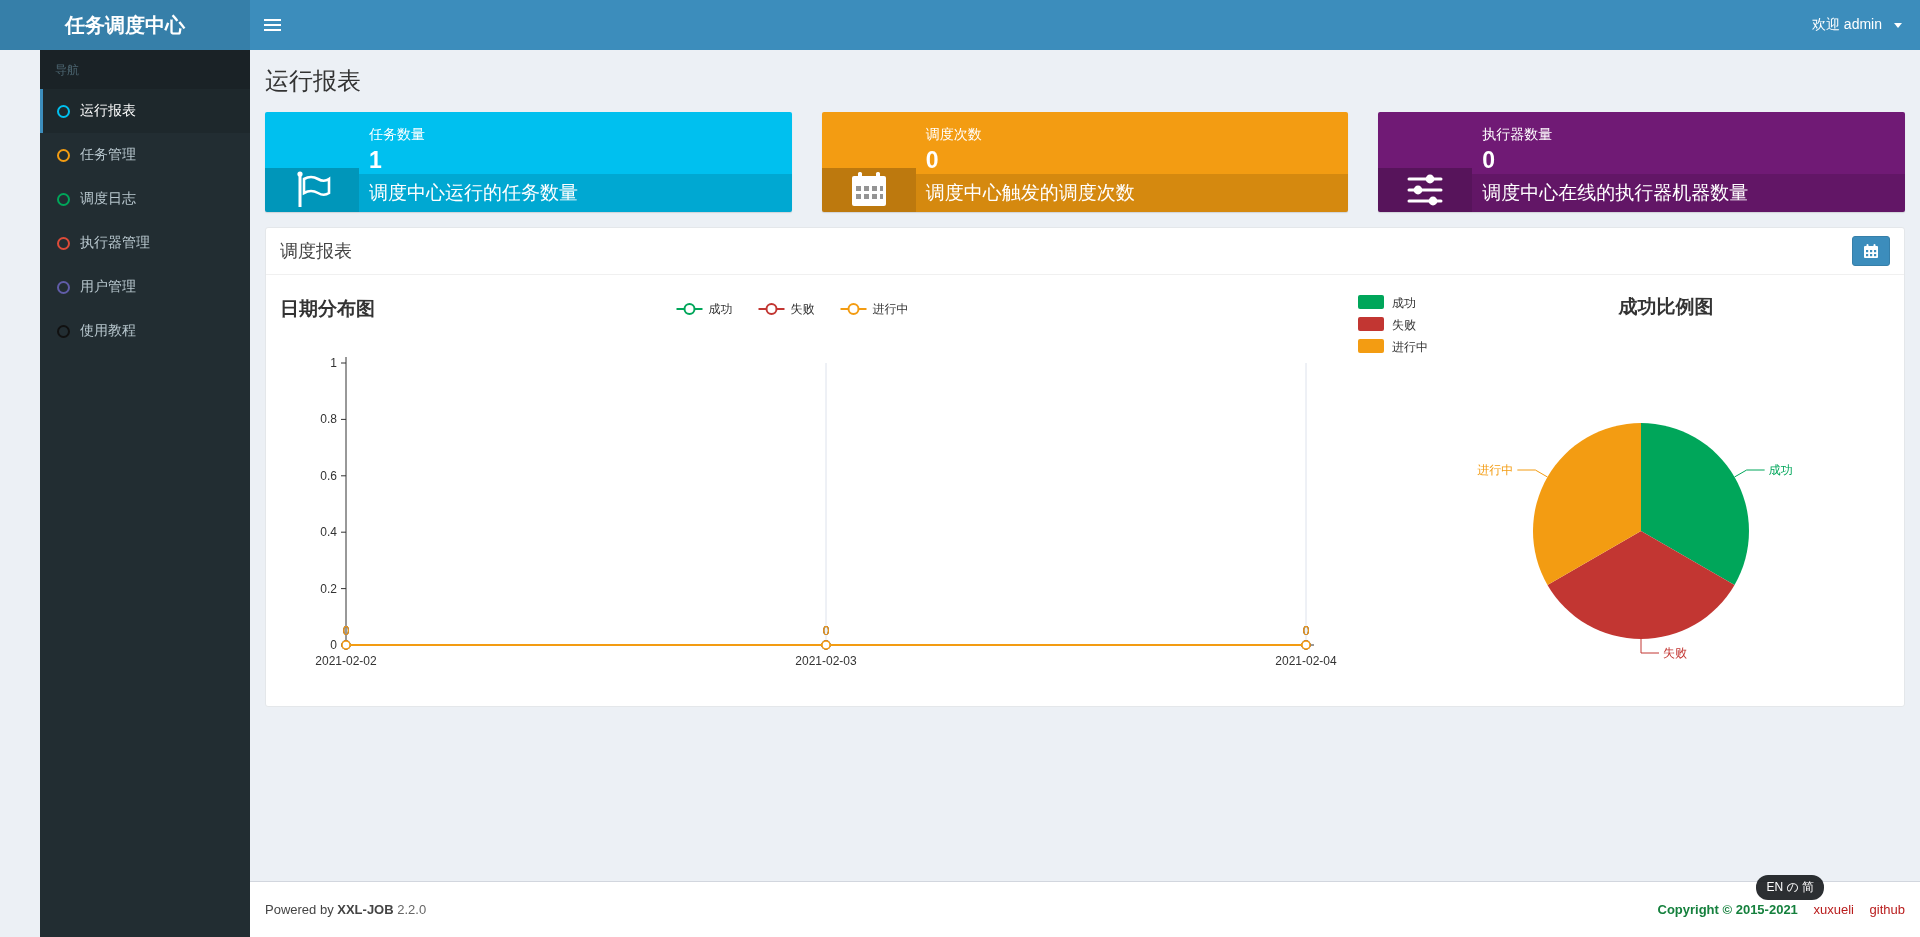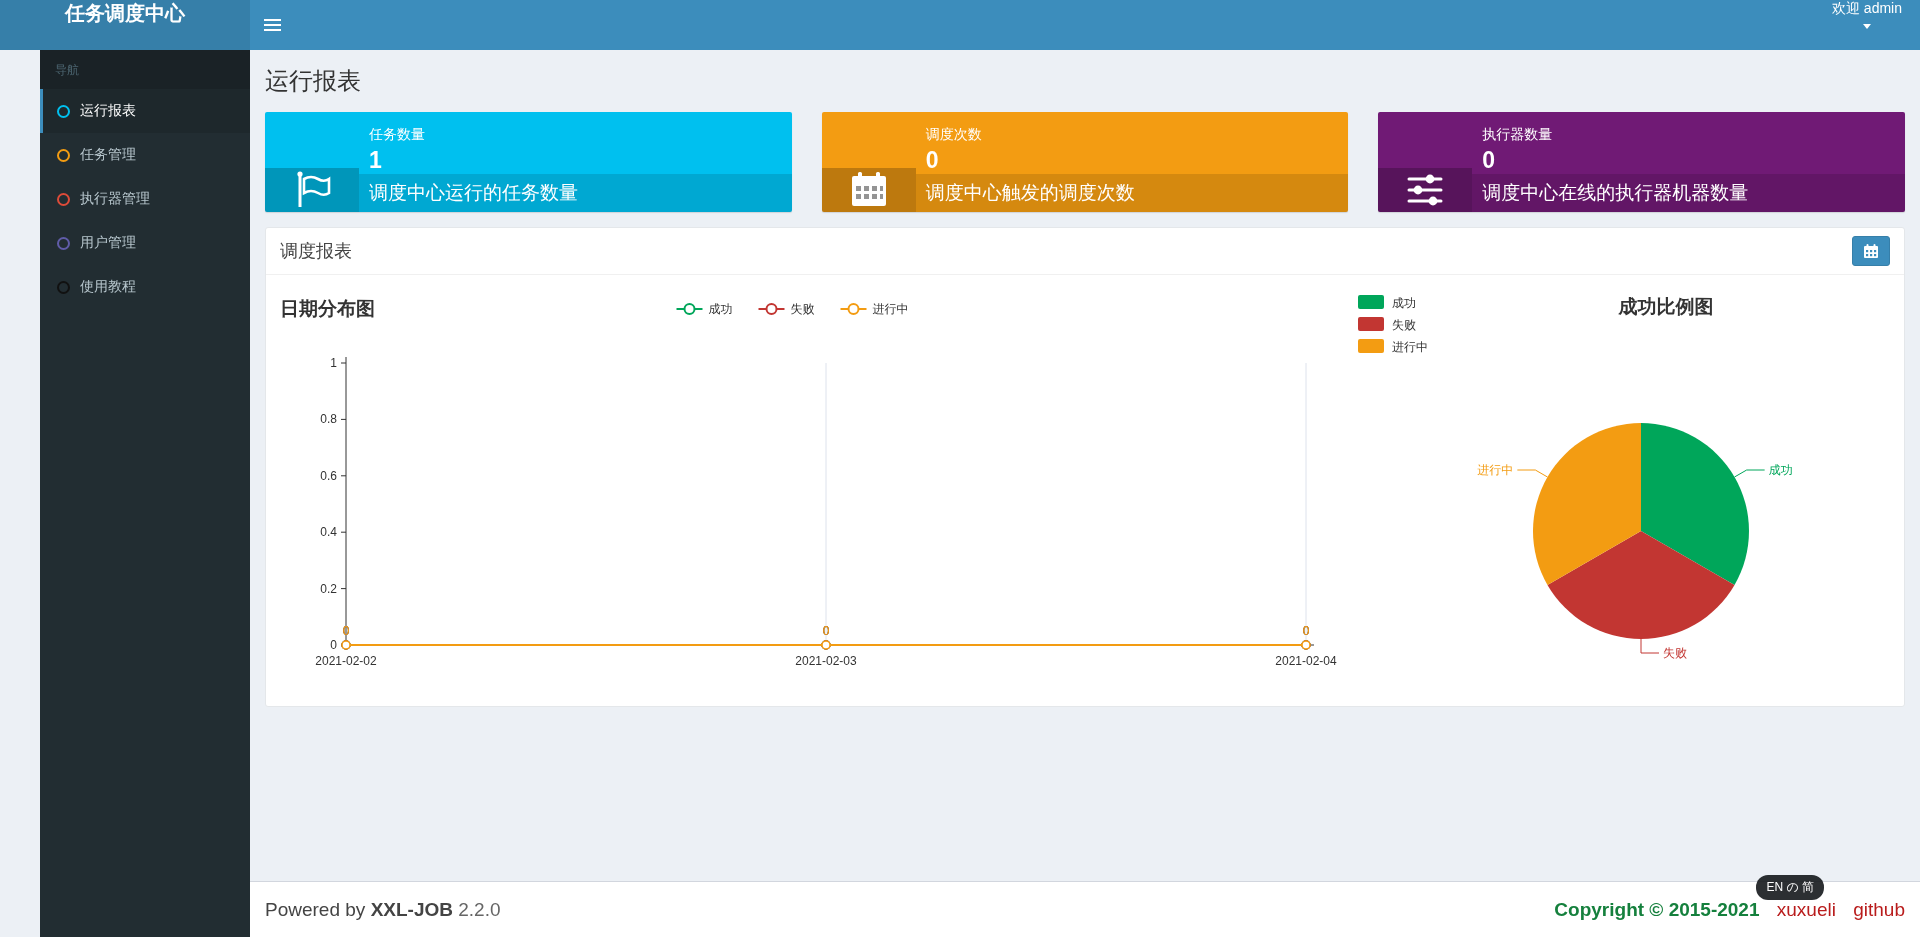--- a/index.html
+++ b/index.html
@@ -5,32 +5,32 @@
   * { margin:0; padding:0; box-sizing:border-box; }
   html,body { width:1920px; height:937px; overflow:hidden; }
   body {
     font-family:"Liberation Sans","DejaVu Sans",sans-serif;
     background:#ecf0f5; position:relative; color:#333;
   }
   
   .logo {
     position:absolute; top:0; left:0; width:250px; height:50px;
     background:#367fa9; color:#fff; font-size:20px; font-weight:bold;
-    display:flex; justify-content:center; cursor:pointer;
+    display:flex; align-items:center; justify-content:center; cursor:pointer;
   }
   .navbar {
     position:absolute; top:0; left:250px; right:0; height:50px;
     background:#3c8dbc; display:flex; align-items:center;
     justify-content:space-between; color:#fff;
   }
   .hamburger { width:45px; height:50px; display:flex; flex-direction:column;
     justify-content:center; align-items:center; gap:3px; cursor:pointer; }
   .hamburger span { display:block; width:17px; height:2px; background:#fff; }
-  .user-menu { display:flex; align-items:center; gap:6px; padding:0 18px; height:50px;
-    font-size:14px; cursor:pointer;flex-direction:column; }
+  .user-menu { display:flex; align-items:center; gap:12px; padding:0 18px; height:50px;
+    font-size:14px; cursor:pointer; }
   .caret { width:0; height:0; border-left:4px solid transparent;
     border-right:4px solid transparent; border-top:5px solid #fff; }
   
   .sidebar { position:absolute; top:50px; left:0; bottom:0; width:250px; background:#222d32;margin-left:40px; }
   .nav-label { padding:12px 15px 10px; font-size:12px; color:#4b646f; background:#1a2226; }
   .menu-item { display:flex; align-items:center; gap:10px; padding:13px 14px;
     font-size:14px; color:#b8c7ce; cursor:pointer; border-left:3px solid transparent; }
   .menu-item.active { background:#1e282c; color:#fff; border-left-color:#3c8dbc; }
   .circle-icon { width:13px; height:13px; border-radius:50%; border:2px solid #888; flex:0 0 13px; }
   
@@ -54,21 +54,21 @@
   .panel-title { font-size:18px; color:#444; }
   .btn-calendar { width:38px; height:30px; background:#3c8dbc; border:1px solid #367fa9;
     border-radius:3px; display:flex; align-items:center; justify-content:center; cursor:pointer; }
   .panel-body { display:flex; padding:8px 0 14px; }
   .chart-line { width:1080px; }
   .chart-pie { width:558px; }
   svg text { font-family:"Liberation Sans","DejaVu Sans",sans-serif; }
   
   .footer { position:absolute; left:250px; right:0; bottom:0; height:56px; background:#fff;
     border-top:1px solid #d2d6de; display:flex; align-items:center;
-    justify-content:space-between; padding:0 15px; font-size:19px; color:#444; }
+    justify-content:space-between; padding:0 15px; font-size:13px; color:#444; }
   .footer .version { color:#666; }
   .footer-right a { color:#b91c1c; text-decoration:none; margin-left:12px; cursor:pointer; }
   .footer-right b { color:#15803d; }
   
   .lang-badge { position:absolute; right:96px; bottom:37px; z-index:10;
     background:rgba(15,18,22,.88); color:#fff; font-size:12px;
     padding:4px 10px; border-radius:12px; cursor:pointer; }
 </style>
 </head>
 <body>
@@ -92,20 +92,24 @@
 <aside class="sidebar">
   <div class="nav-label">导航</div>
 
   <div class="menu-item active">
     <span class="circle-icon" style="border-color: rgb(0, 192, 239);"></span>
     <span>运行报表</span>
   </div>
   <div class="menu-item">
     <span class="circle-icon" style="border-color: rgb(243, 156, 18);"></span>
     <span>任务管理</span>
+  </div>
+  <div class="menu-item">
+    <span class="circle-icon" style="border-color: rgb(0, 166, 90);"></span>
+    <span>调度日志</span>
   </div>
   <div class="menu-item">
     <span class="circle-icon" style="border-color: rgb(221, 75, 57);"></span>
     <span>执行器管理</span>
   </div>
   <div class="menu-item">
     <span class="circle-icon" style="border-color: rgb(96, 92, 168);"></span>
     <span>用户管理</span>
   </div>
   <div class="menu-item">

